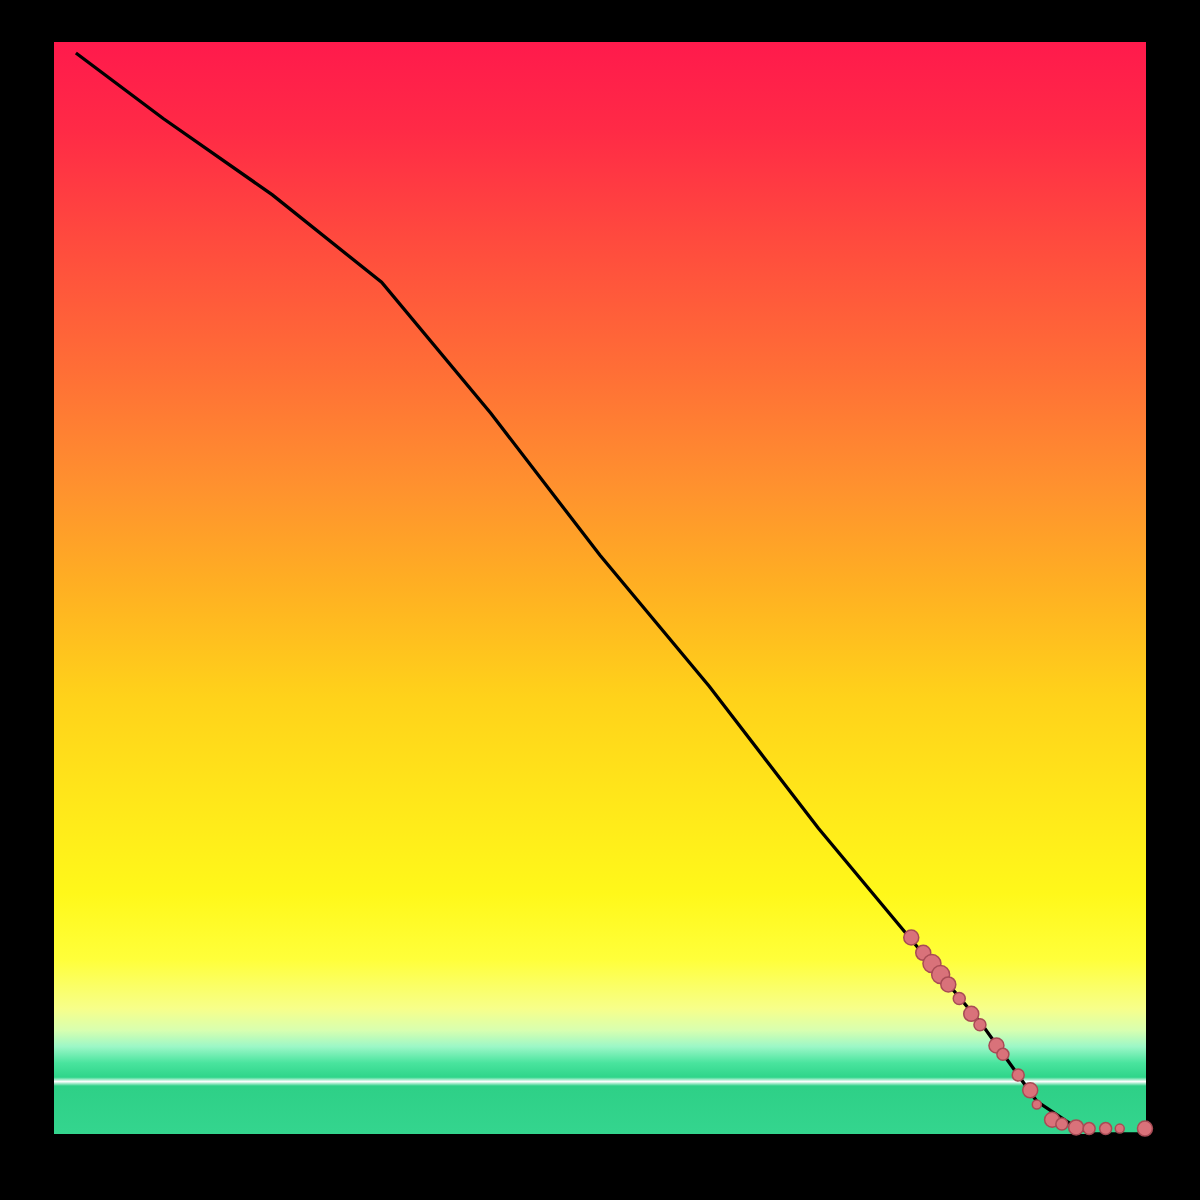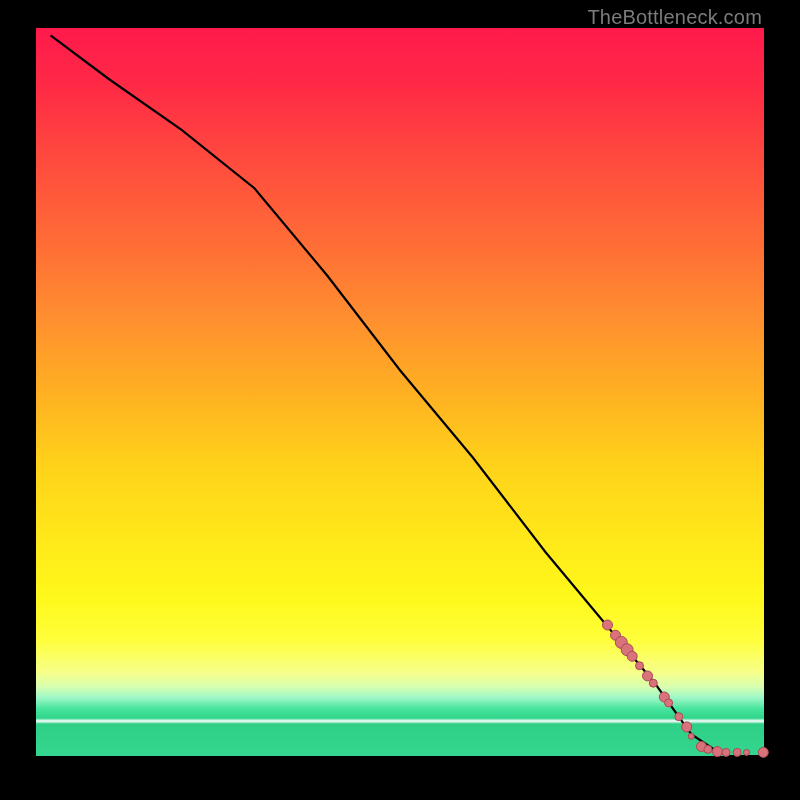--- a/index.html
+++ b/index.html
@@ -69,21 +69,20 @@
   .dot {
     fill: #d9727a;
     stroke: #a84b55;
     stroke-width: 1;
   }
 </style>
 </head>
 <body>
 
 <div class="frame">
-  <div class="watermark">TheBottleneck.com</div>
   <div class="plot">
     <svg class="overlay" viewBox="0 0 728 728">
       <path id="curve-path" class="curve" d="M14.6 7.3 L72.8 51.0 L145.6 101.9 L218.4 160.2 L291.2 247.5 L364.0 342.2 L436.8 429.5 L509.6 524.2 L582.4 611.5 L618.8 655.2 L655.2 706.2 L677.0 720.7 L691.6 728.0 L728.0 728.0 "></path>
       <g id="dots">
           <circle cx="571.5" cy="597.0" r="5.0" class="dot"></circle>
           <circle cx="579.5" cy="607.2" r="5.0" class="dot"></circle>
           <circle cx="585.3" cy="614.4" r="6.0" class="dot"></circle>
           <circle cx="591.1" cy="621.7" r="6.0" class="dot"></circle>
           <circle cx="596.2" cy="628.3" r="5.0" class="dot"></circle>
           <circle cx="603.5" cy="637.7" r="4.0" class="dot"></circle>

